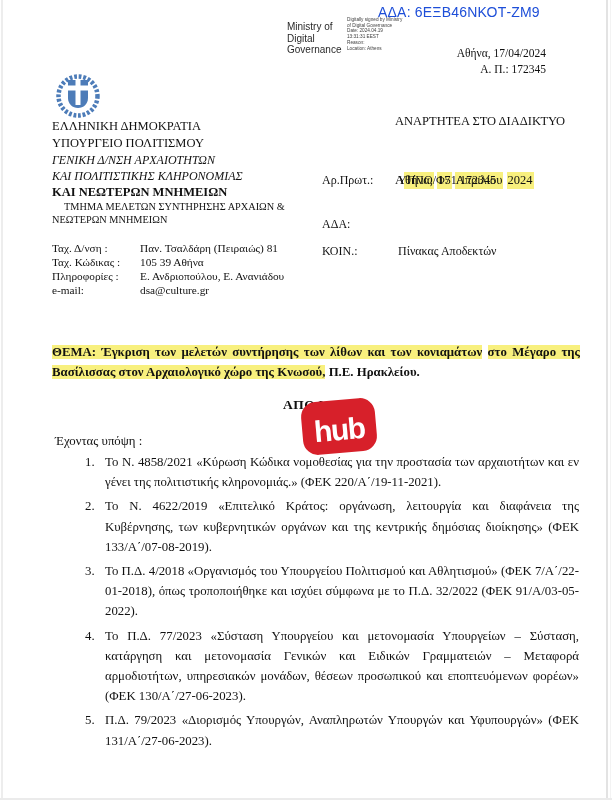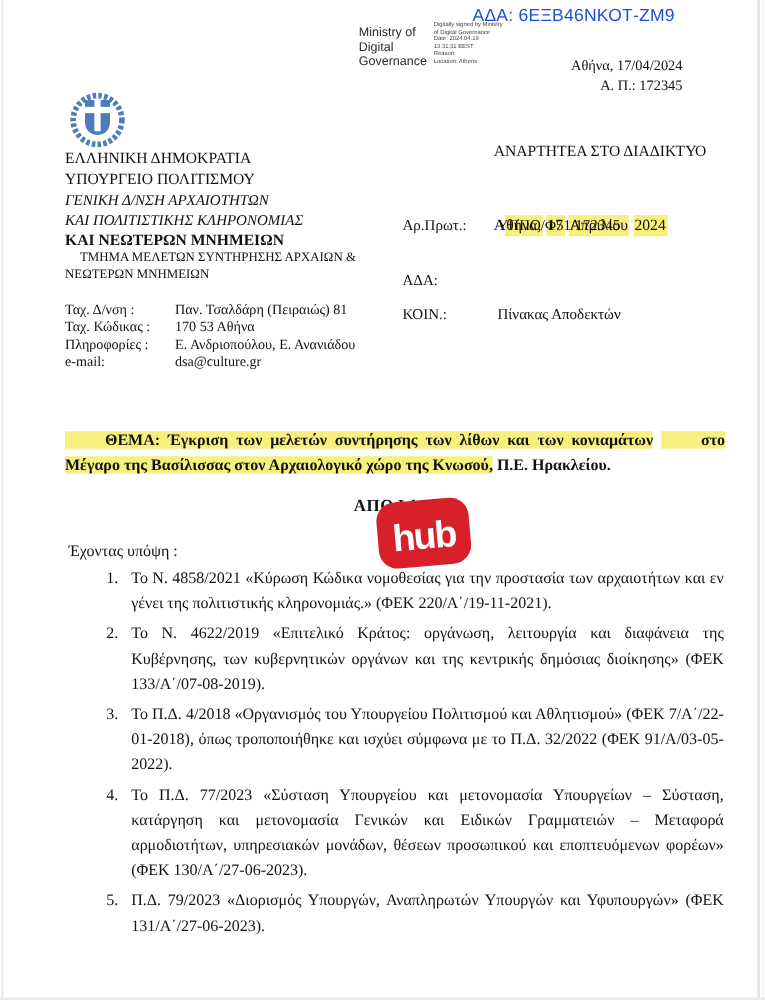--- a/index.html
+++ b/index.html
@@ -30,21 +30,21 @@
   .lh-2 { font-size:12.5px; line-height:17px; }
   .lh-3 { font-size:12px; line-height:16px; font-style:italic; }
   .lh-4 { font-size:12px; line-height:16px; font-style:italic; }
   .lh-5 { font-size:12.5px; line-height:17px; font-weight:bold; }
   .lh-6 { font-size:12.5px; line-height:16px; font-weight:bold; }
   .lh-7 { font-size:10.3px; line-height:13px;margin-left:12px; }
   .lh-8 { font-size:10.3px; line-height:13px; }
 
   
   .anartitea { left:395px; top:114px; font-size:12.5px; }
-  .hl { background:#f8f07e;padding-left:32px; }
+  .hl { background:#f8f07e; }
   .date-line { left:395px; top:141px; font-size:12.5px;margin-top:32px; }
   .date-line .hl { padding:1px 1px 2px 1px; }
   .meta-label-prot { left:322px; top:173px; font-size:12px; }
   .meta-value-prot { left:398px; top:173px; font-size:12px; }
   .meta-label-ada  { left:322px; top:217px; font-size:12px; }
   .meta-label-koin { left:322px; top:244px; font-size:12px; }
   .meta-value-koin { left:398px; top:244px; font-size:12px; }
 
   
   .contact { left:52px; top:241px; width:300px; font-size:11.3px; line-height:14px; }
@@ -129,21 +129,21 @@
   <div class="abs meta-label-koin">ΚΟΙΝ.:</div>
   <div class="abs meta-value-koin">Πίνακας Αποδεκτών</div>
 
   <div class="abs contact">
     <div class="row">
       <span class="lbl">Ταχ. Δ/νση :</span>
       <span class="val">Παν. Τσαλδάρη (Πειραιώς) 81</span>
     </div>
     <div class="row">
       <span class="lbl">Ταχ. Κώδικας :</span>
-      <span class="val">170 53 Αθήνα</span>
+      <span class="val">105 39 Αθήνα</span>
     </div>
     <div class="row">
       <span class="lbl">Πληροφορίες :</span>
       <span class="val">Ε. Ανδριοπούλου, Ε. Ανανιάδου</span>
     </div>
     <div class="row">
       <span class="lbl">e-mail:</span>
       <span class="val">dsa@culture.gr</span>
     </div>
   </div>

